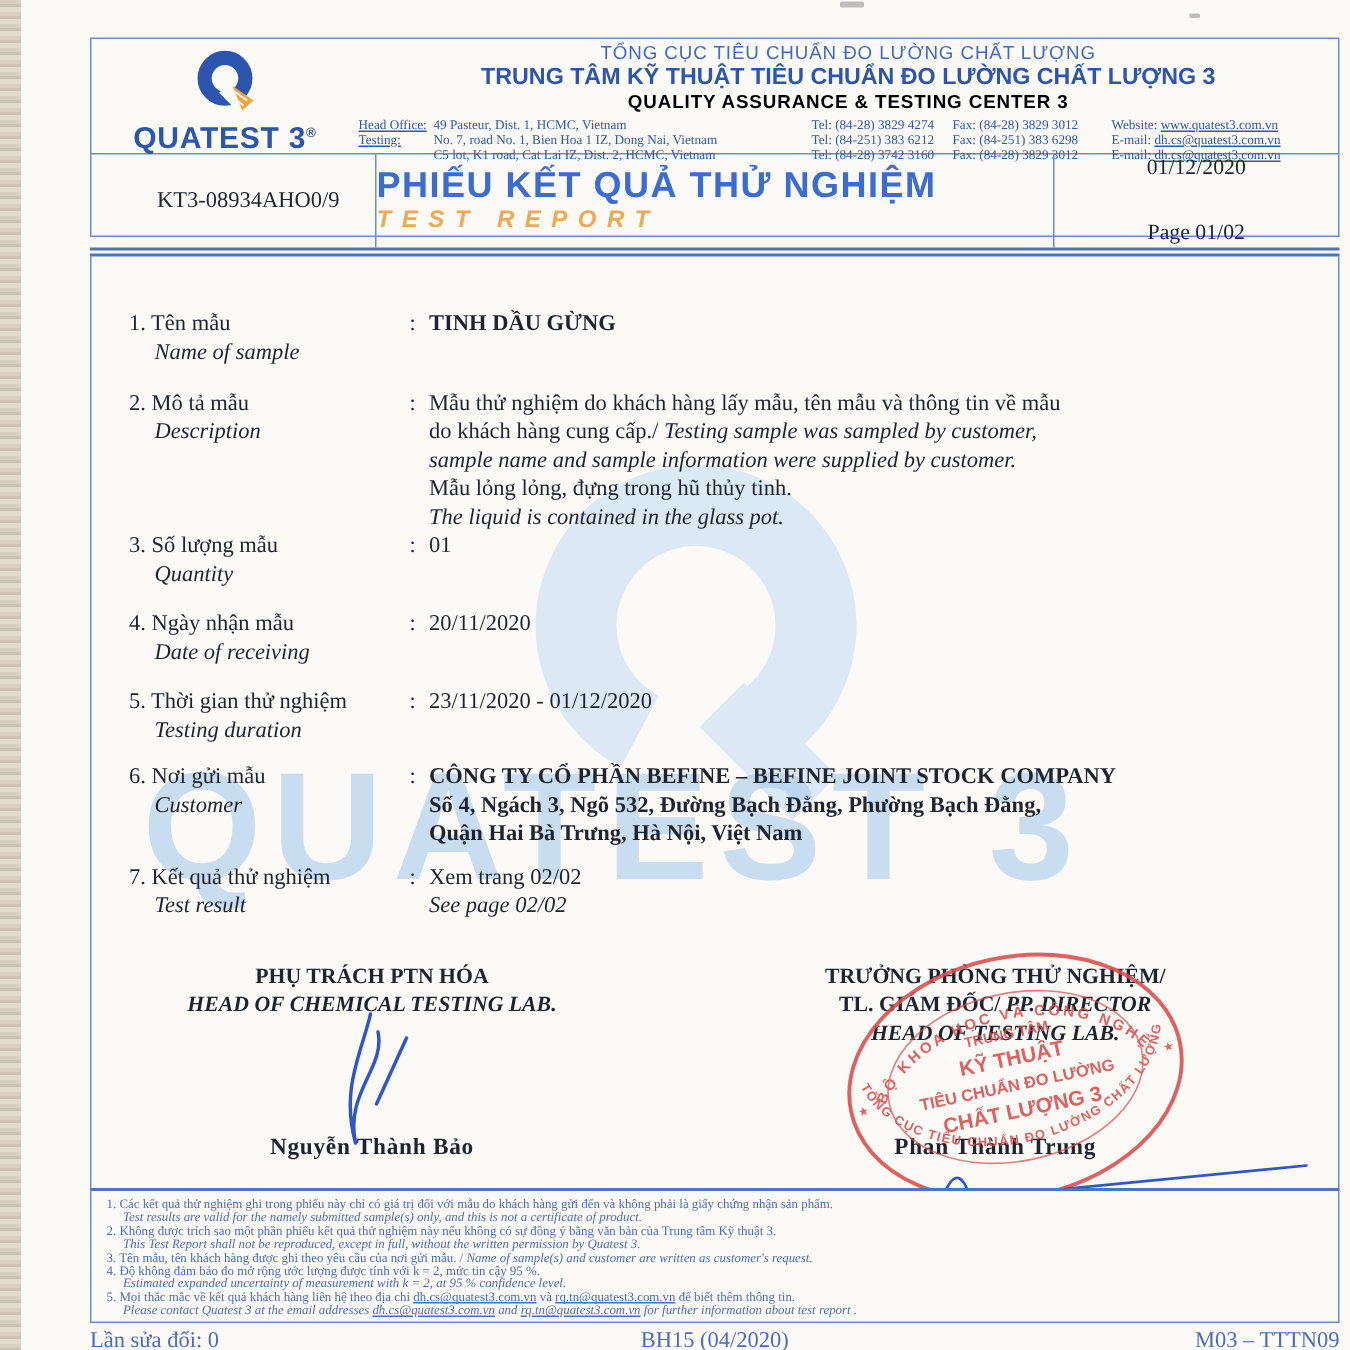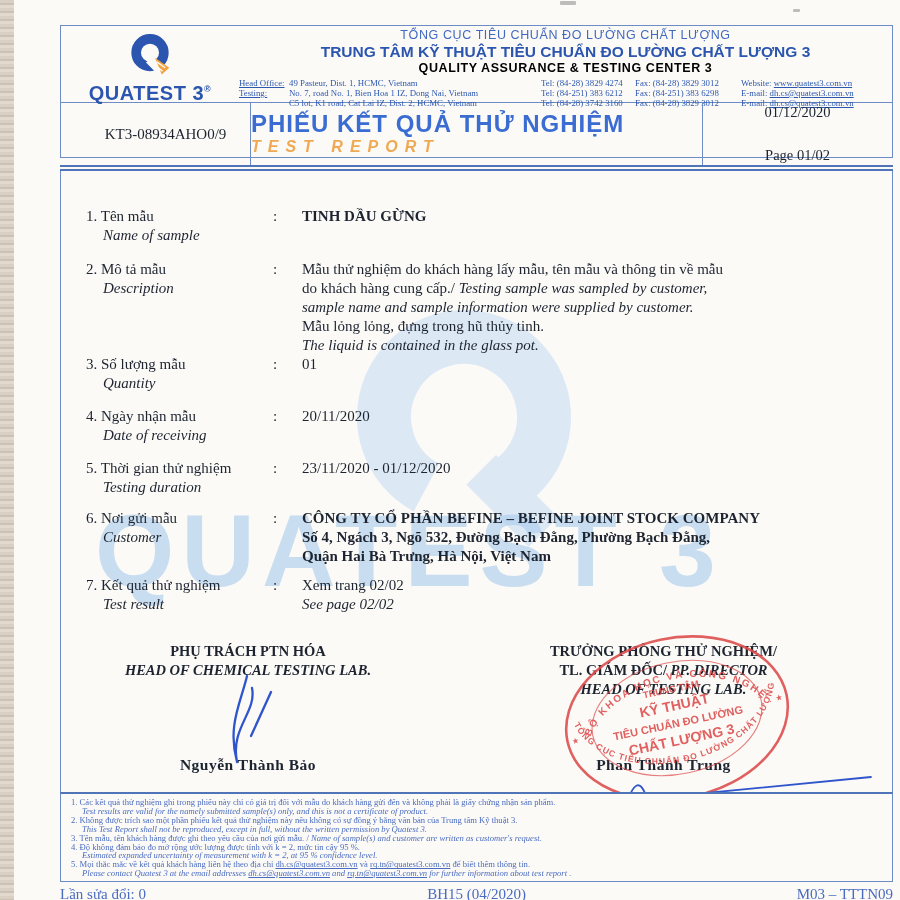--- a/index.html
+++ b/index.html
@@ -42,21 +42,21 @@
   .wm-q { position:absolute; left:263px; top:116px; z-index:0; }
   .wm-text { position:absolute; left:34px; top:322px; z-index:0; font-family:"Liberation Sans","DejaVu Sans",sans-serif;
              font-weight:800; font-size:102px; letter-spacing:7px; color:rgba(168,204,236,.62); white-space:nowrap; }
   .content { position:relative; z-index:1; }
 
   .items { padding:36px 18px 0 25px; font-size:15px; line-height:19px; }
   .item { display:flex; margin-bottom:14px; }
   .item-label { width:187px; flex-shrink:0; }
   .label-en { font-style:italic; padding-left:17px; }
   .item-colon { width:13px; flex-shrink:0; }
-  .item-value { flex:1;margin-left:16px; }
+  .item-value { flex:1; }
   .b { font-weight:700; }
   .i { font-style:italic; }
 
   
   .sigs { display:flex; margin-top:28px; }
   .sig-col { text-align:center; }
   .sig-left { width:45%; }
   .sig-right { width:55%; position:relative; }
   .sig-title { font-weight:700; font-size:14.5px; line-height:19px; }
   .sig-gap { position:relative; }

